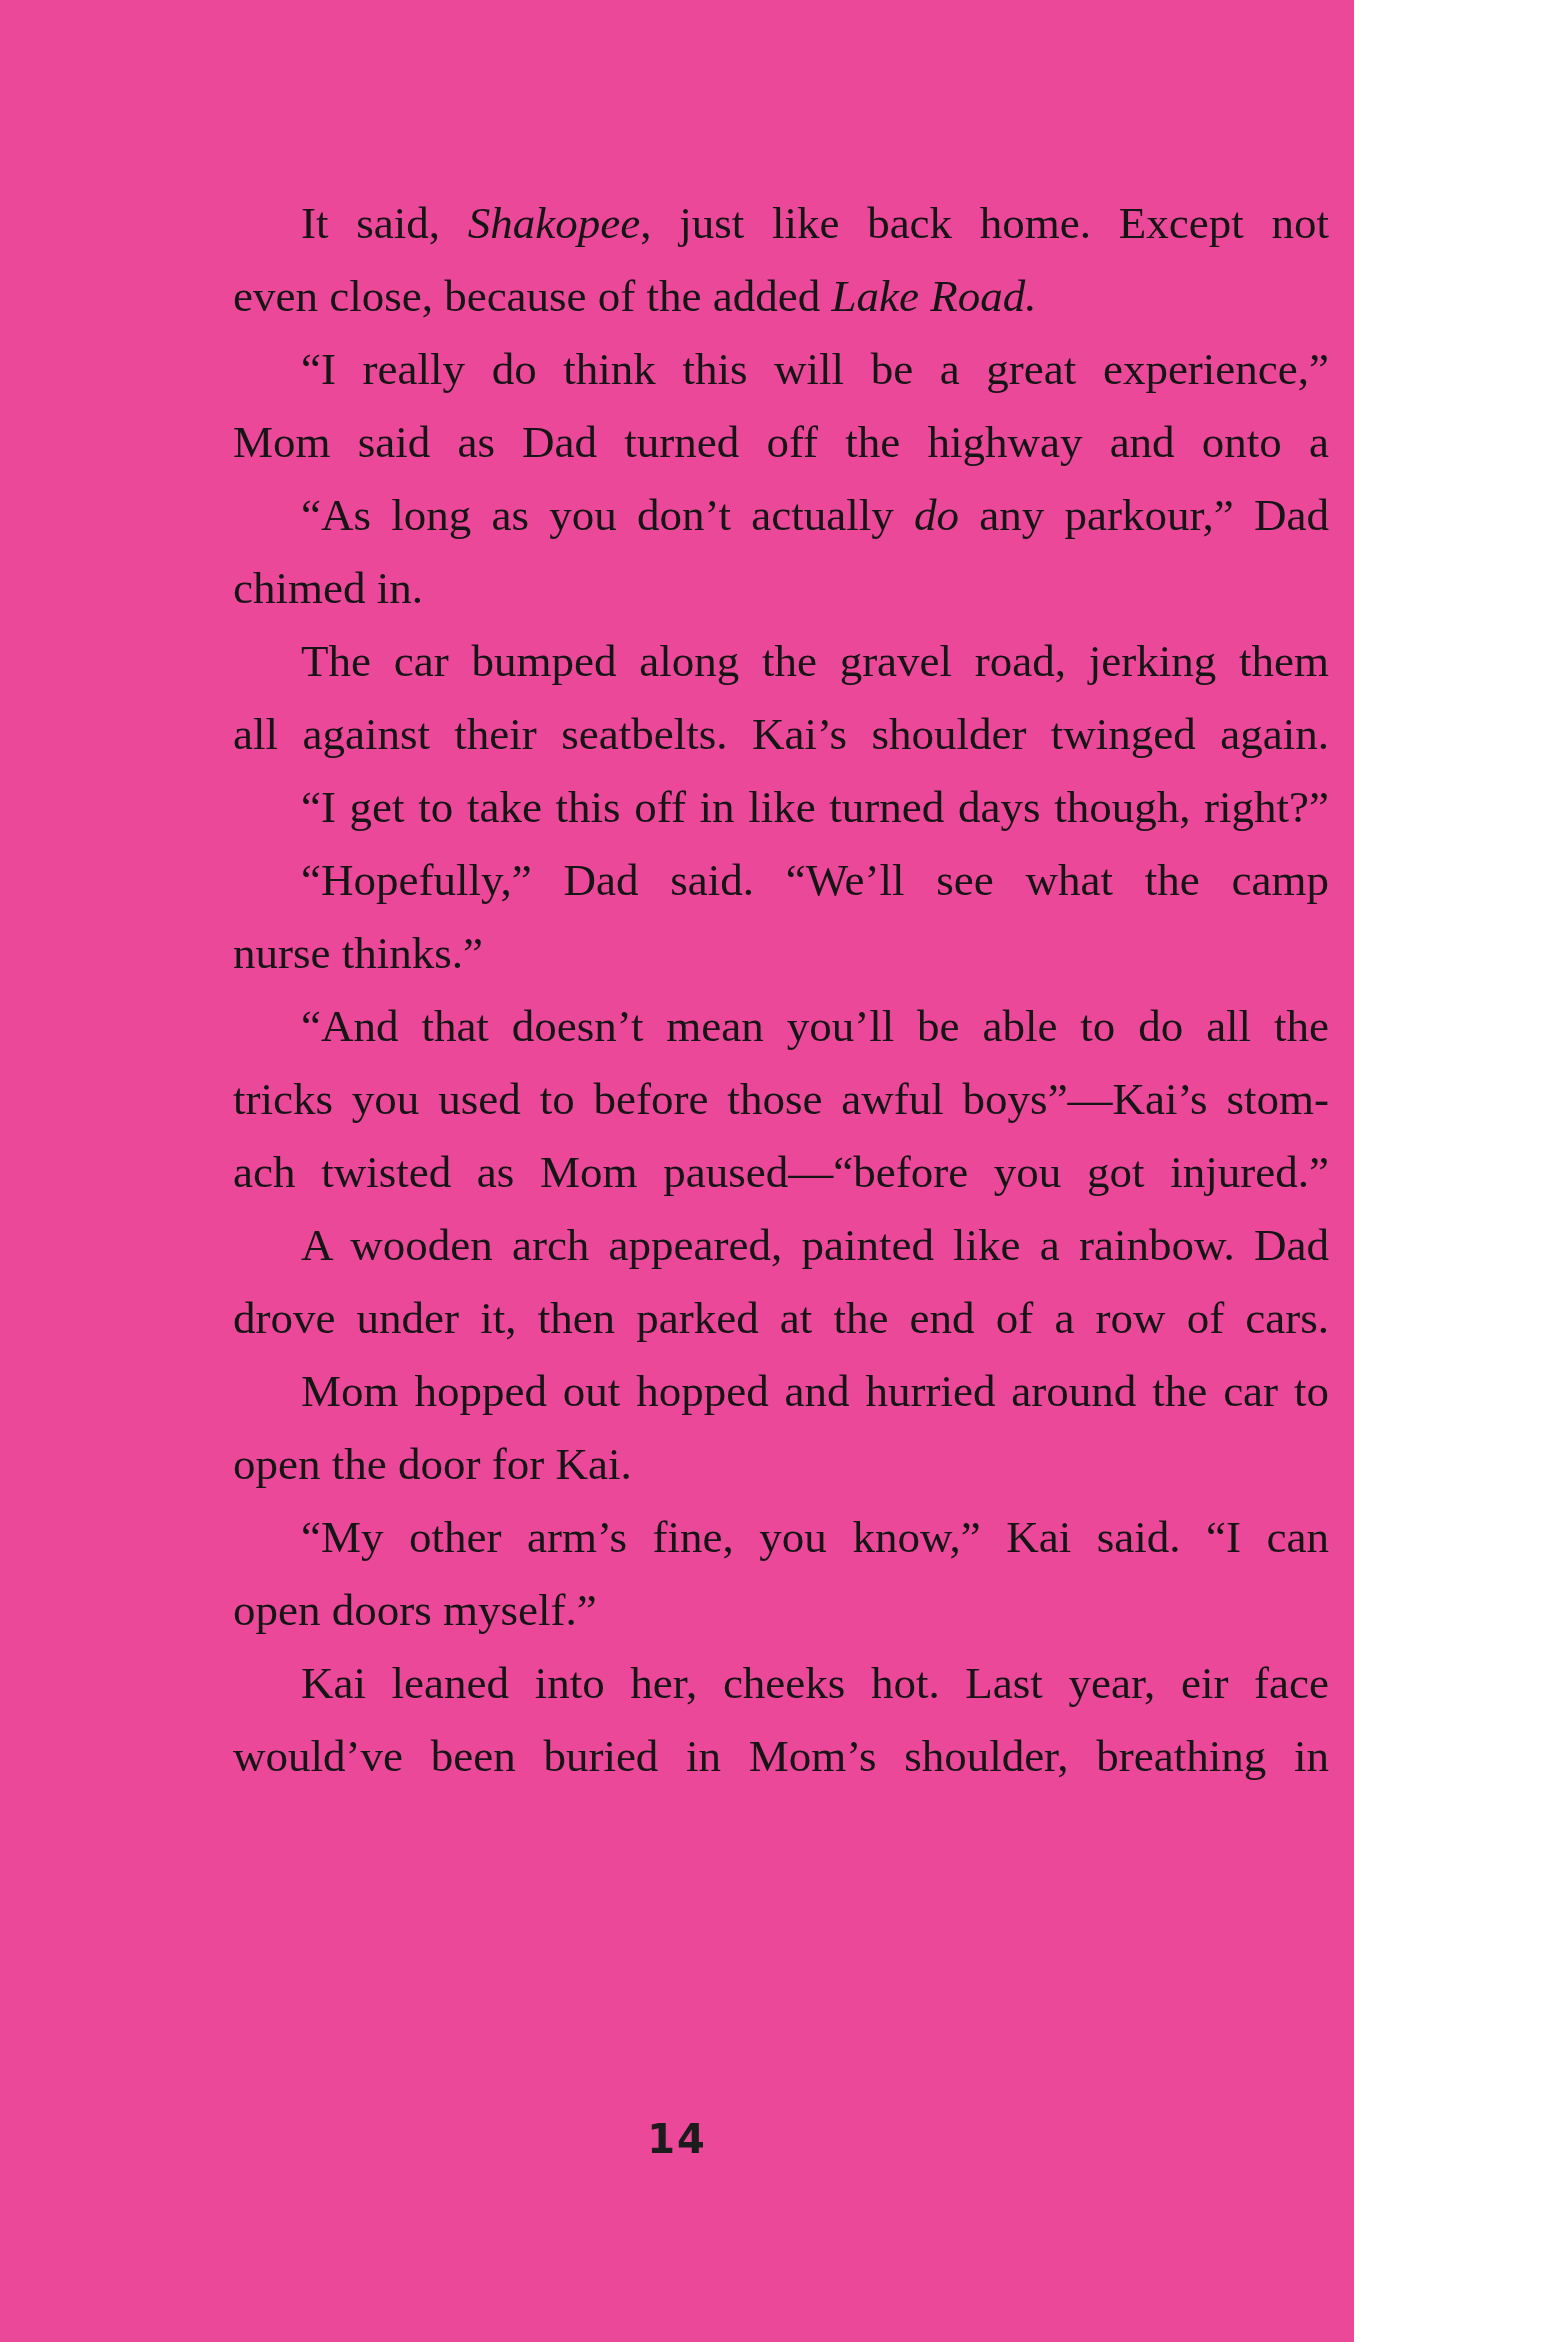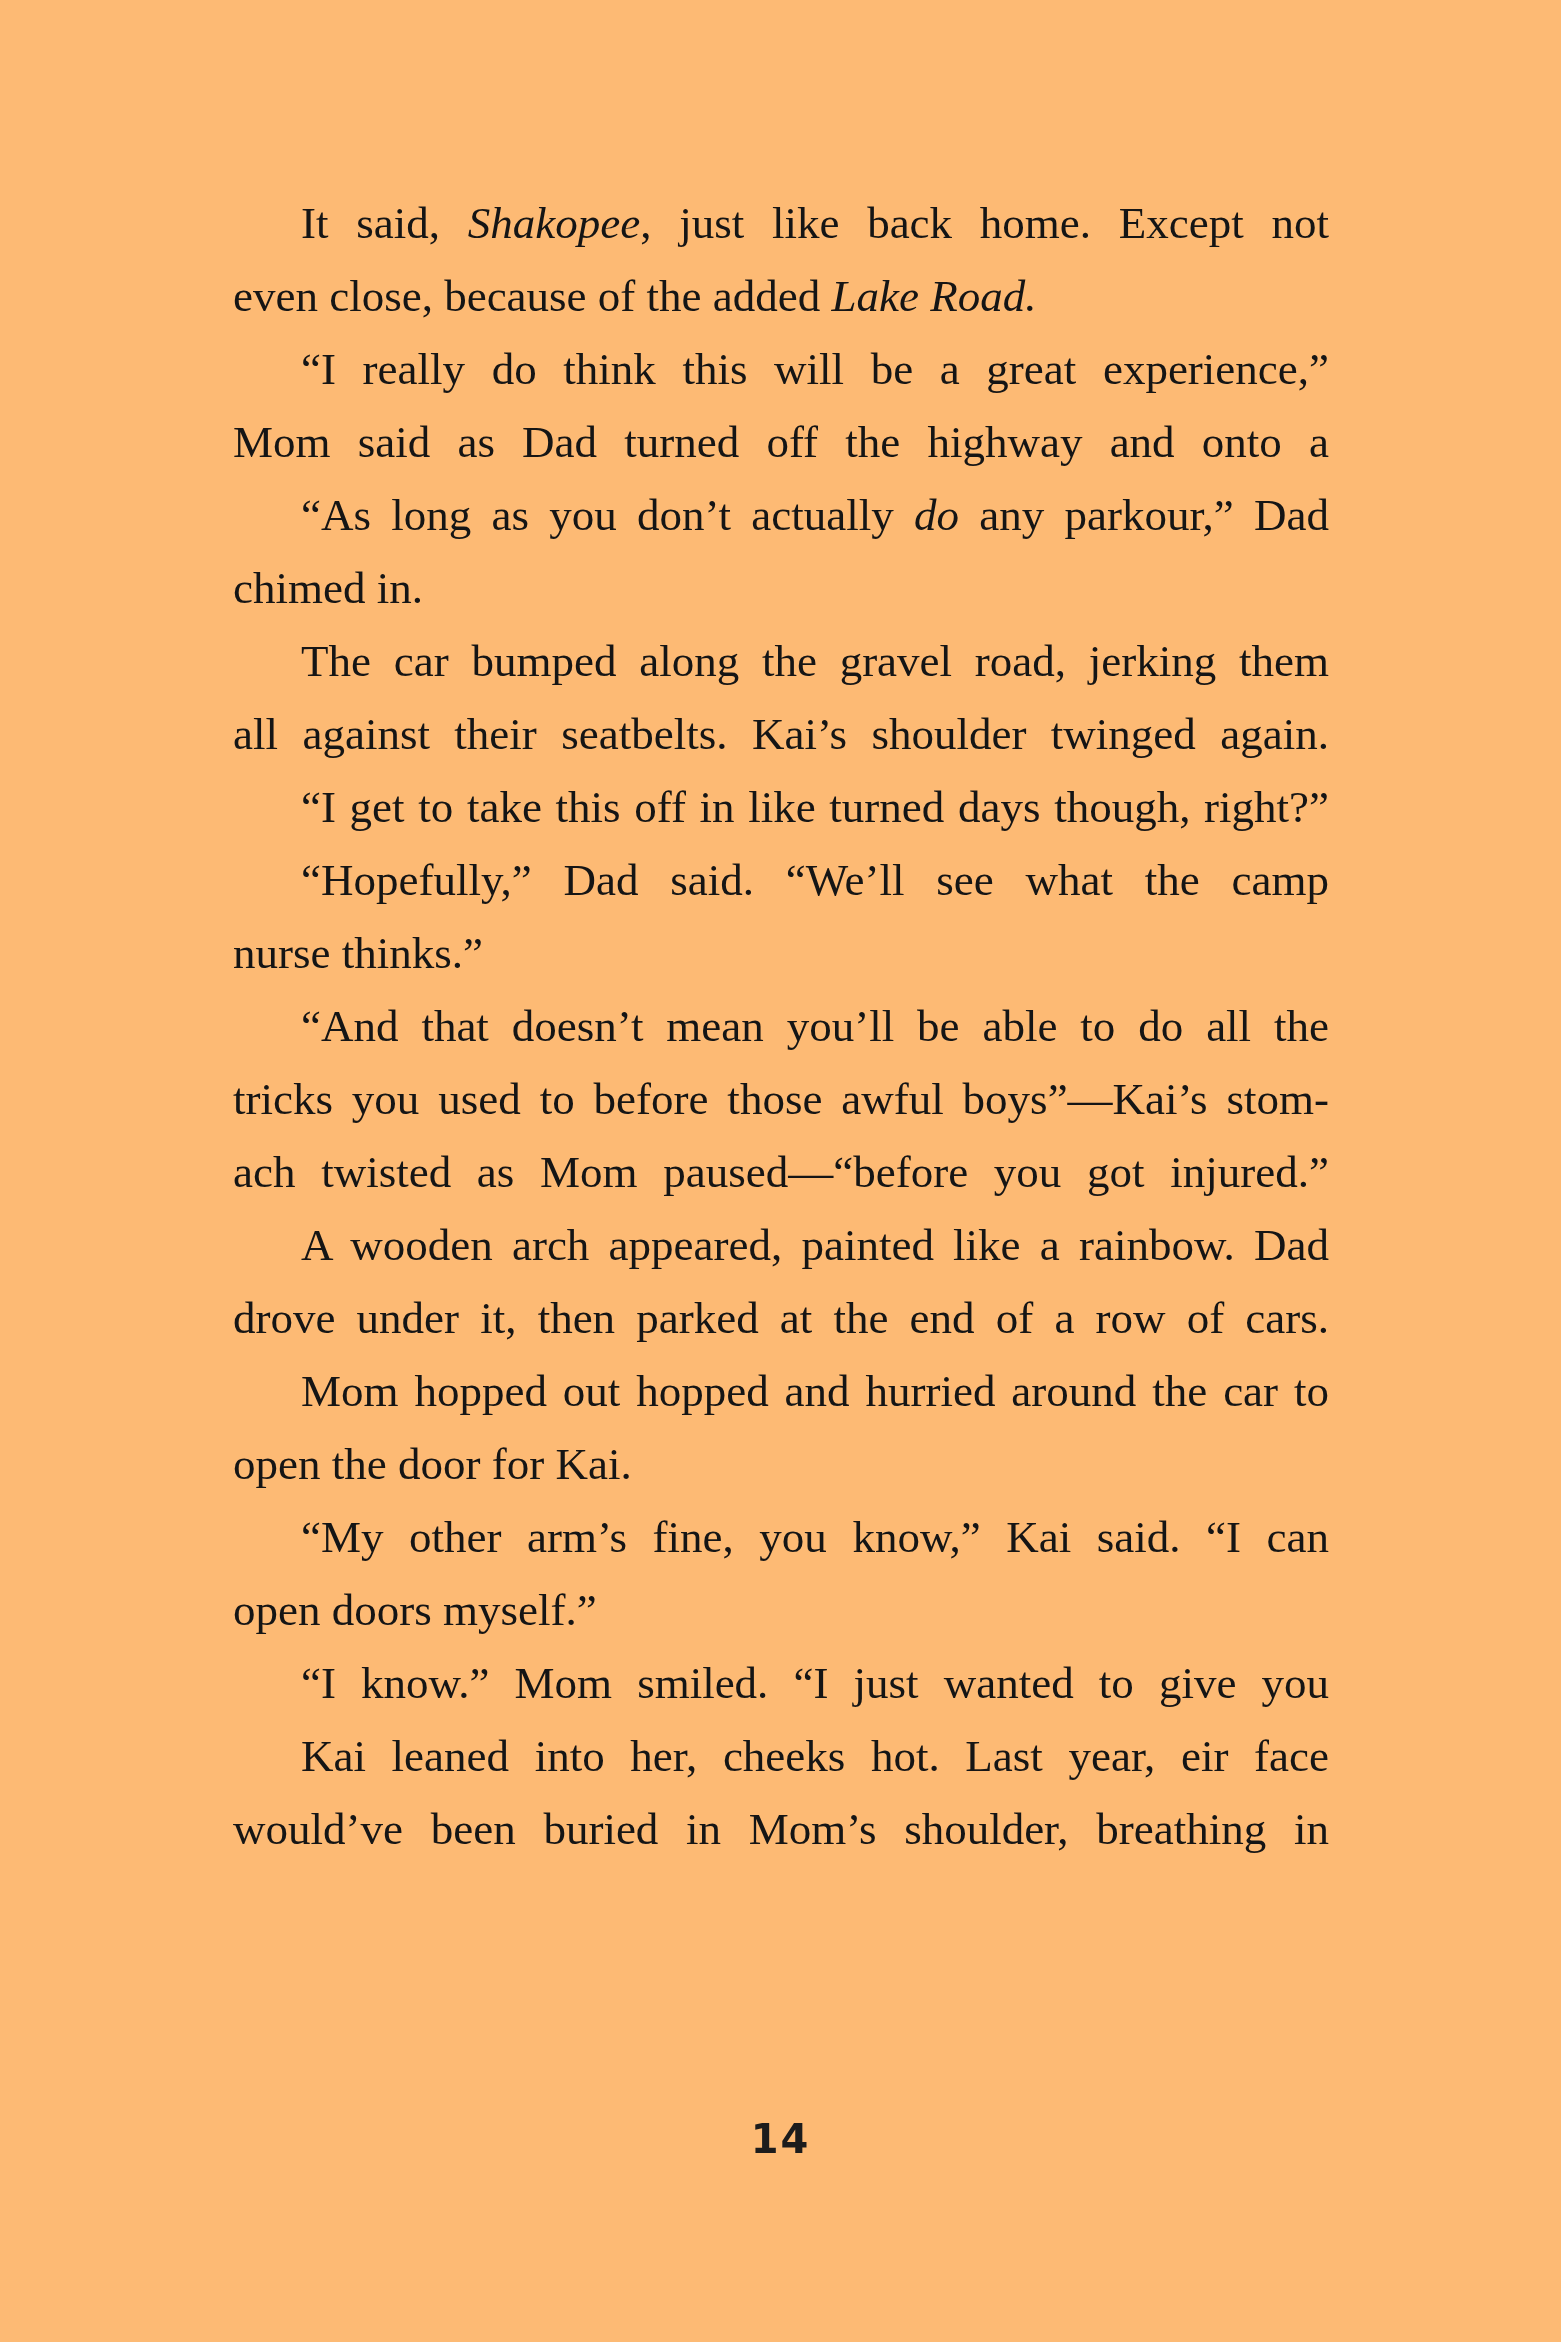--- a/index.html
+++ b/index.html
@@ -2,23 +2,23 @@
 <html style="font-size:15px"><head>
 <meta charset="utf-8">
 <style>
   html, body {
     margin: 0;
     padding: 0;
     background: #ffffff;
   }
   .page {
     position: relative;
-    width: 1561px;
+    width: 1354px;
     height: 2342px;
-    background: #fdba74;
+    background: #ec4899;
     overflow: hidden;
     font-family: "Liberation Serif", serif;
   }
   .text-block {
     position: absolute;
     left: 233px;
     top: 187px;
     width: 1096px;
     font-size: 45px;
     line-height: 73px;
@@ -68,19 +68,18 @@
       <div class="line end"><span>nurse thinks.”</span></div>
       <div class="line indent"><span>“And that doesn’t mean you’ll be able to do all the</span></div>
       <div class="line"><span>tricks you used to before those awful boys”—Kai’s stom-</span></div>
       <div class="line"><span>ach twisted as Mom paused—“before you got injured.”</span></div>
       <div class="line indent"><span>A wooden arch appeared, painted like a rainbow. Dad</span></div>
       <div class="line"><span>drove under it, then parked at the end of a row of cars.</span></div>
       <div class="line indent"><span>Mom hopped out hopped and hurried around the car to</span></div>
       <div class="line end"><span>open the door for Kai.</span></div>
       <div class="line indent"><span>“My other arm’s fine, you know,” Kai said. “I can</span></div>
       <div class="line end"><span>open doors myself.”</span></div>
-      <div class="line indent"><span>“I know.” Mom smiled. “I just wanted to give you</span></div>
       <div class="line indent"><span>Kai leaned into her, cheeks hot. Last year, eir face</span></div>
       <div class="line"><span>would’ve been buried in Mom’s shoulder, breathing in</span></div>
     </div>
   <div class="page-number">14</div>
 </div>
 
 
 </body></html>

